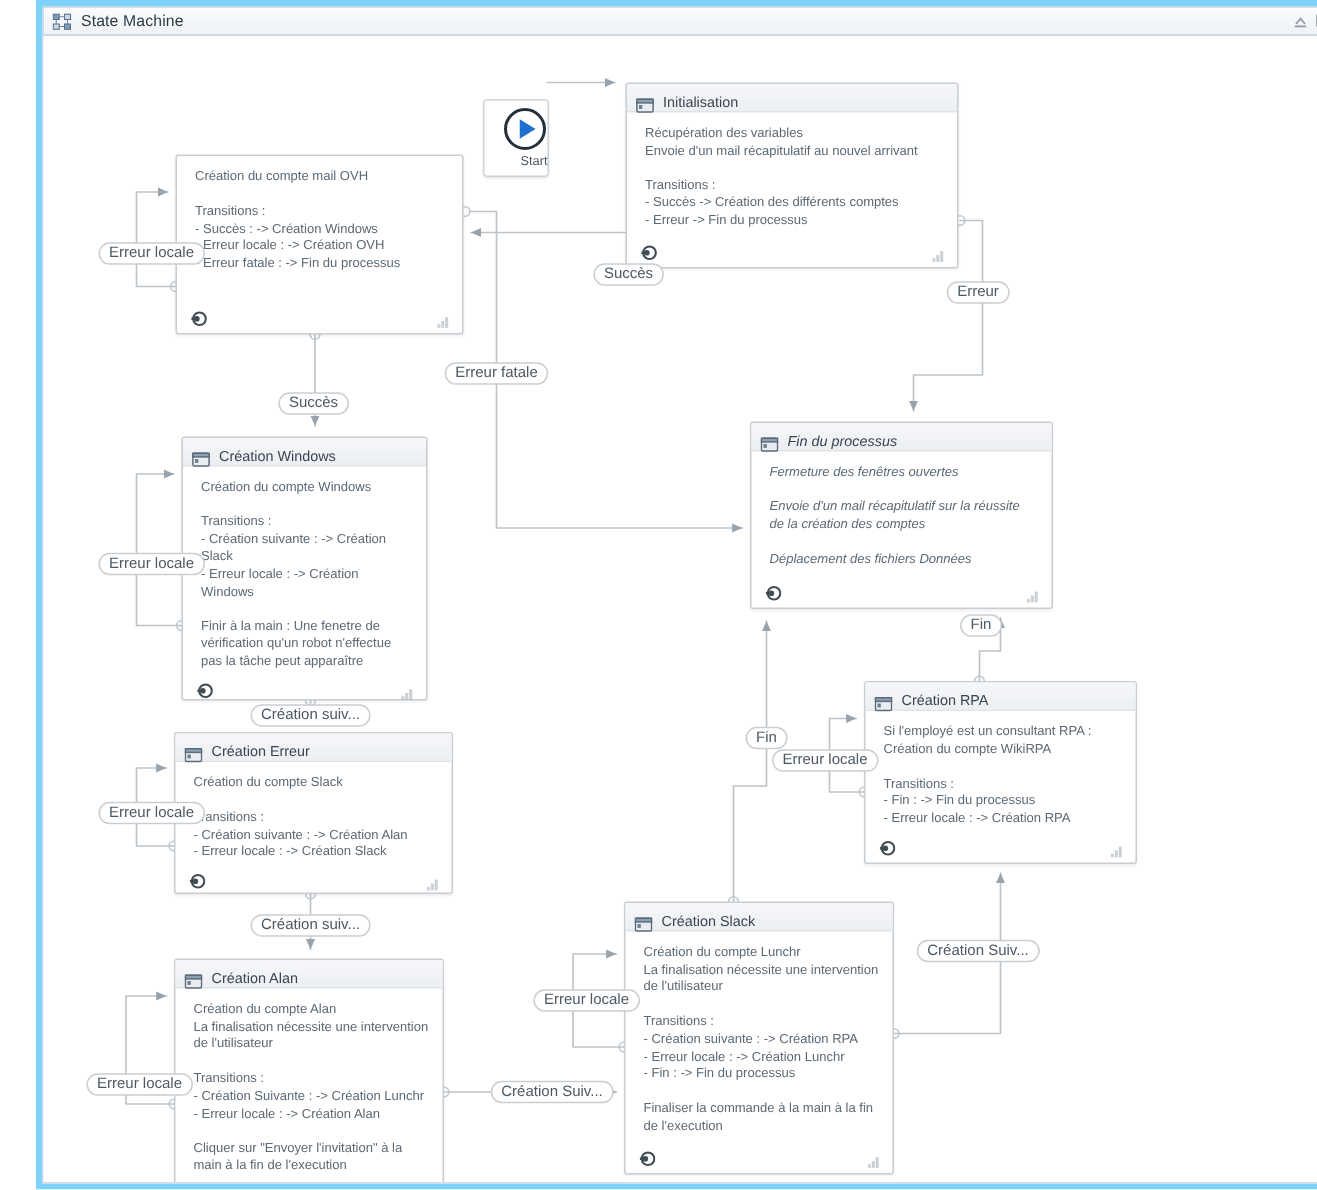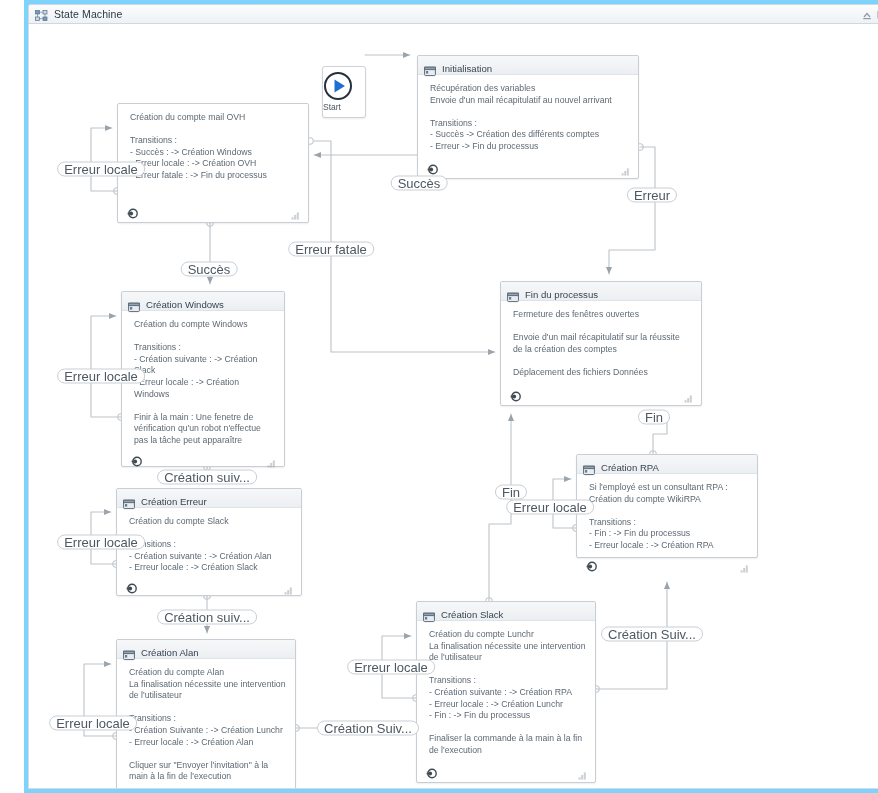--- a/index.html
+++ b/index.html
@@ -79,33 +79,33 @@
   .node-ft .ft-right { width: 9px; height: 9px; opacity: .5; }
 
   
   .start-node {
     position: absolute;
     width: 44px; height: 52px;
     background: #ffffff;
     border: 1px solid #cdd3d9;
     border-radius: 3px;
     box-shadow: 0 1px 2px rgba(0,0,0,.08);
-    display: flex; flex-direction: column; align-items: flex-start;
+    display: flex; flex-direction: column; align-items: flex-end;
     padding-top: 4px;
   }
   .start-node .s-circle { width: 30px; height: 30px; }
   .start-node .s-label { font-size: 8.5px; color: #4a5560; margin-top: 1px; }
 
   
   .elabel {
     position: absolute;
     background: #ffffff;
     border: 1px solid #c9ced4;
     border-radius: 9px;
-    font-size: 13px; color: #4d5862;
+    font-size: 10px; color: #4d5862;
     padding: 1.5px 6px;
     white-space: nowrap;
     line-height: 10px;
     transform: translate(-50%, -50%);
   }
 </style>
 </head>
 <body>
 
 <div id="app">
@@ -284,21 +284,21 @@
                 <path d="M 0.6 5.5 H 4.4" stroke="#2d3840" stroke-width="1.6"></path>
                 <circle cx="4.2" cy="5.5" r="1.9" fill="#2d3840"></circle>
               </svg></span>
             <span class="ft-right"><svg viewBox="0 0 9 9" width="9" height="9">
                 <rect x="0.6" y="6.2" width="2" height="2.4" fill="#9aa2a9"></rect>
                 <rect x="3.2" y="4" width="2" height="4.6" fill="#9aa2a9"></rect>
                 <rect x="5.8" y="1.4" width="2" height="7.2" fill="#9aa2a9"></rect>
               </svg></span>
           </div>
         </div>
-        <div class="node" style="left: 471px; top: 257px; width: 202px; height: 125px;">
+        <div class="node" style="left: 471px; top: 257px; width: 202px; height: 125px; font-style: italic;">
           <div class="node-hd">
             <span class="hd-icon"><svg viewBox="0 0 12 11" width="12" height="11">
                 <rect x="0.6" y="1.2" width="10.8" height="8.4" rx="1" fill="#e9edf1" stroke="#5c6b79" stroke-width="1"></rect>
                 <rect x="0.6" y="1.2" width="10.8" height="2.4" fill="#8fa3b6" stroke="#5c6b79" stroke-width="1"></rect>
                 <rect x="2" y="5" width="2.2" height="2.6" fill="#6d7d8b"></rect>
               </svg></span>
             <span class="hd-title">Fin du processus</span>
           </div>
           <div class="node-bd">Fermeture des fenêtres ouvertes
 
@@ -339,21 +339,21 @@
                 <path d="M 0.6 5.5 H 4.4" stroke="#2d3840" stroke-width="1.6"></path>
                 <circle cx="4.2" cy="5.5" r="1.9" fill="#2d3840"></circle>
               </svg></span>
             <span class="ft-right"><svg viewBox="0 0 9 9" width="9" height="9">
                 <rect x="0.6" y="6.2" width="2" height="2.4" fill="#9aa2a9"></rect>
                 <rect x="3.2" y="4" width="2" height="4.6" fill="#9aa2a9"></rect>
                 <rect x="5.8" y="1.4" width="2" height="7.2" fill="#9aa2a9"></rect>
               </svg></span>
           </div>
         </div>
-        <div class="node" style="left: 547px; top: 430px; width: 182px; height: 104px;">
+        <div class="node" style="left: 547px; top: 430px; width: 182px; height: 122px;">
           <div class="node-hd">
             <span class="hd-icon"><svg viewBox="0 0 12 11" width="12" height="11">
                 <rect x="0.6" y="1.2" width="10.8" height="8.4" rx="1" fill="#e9edf1" stroke="#5c6b79" stroke-width="1"></rect>
                 <rect x="0.6" y="1.2" width="10.8" height="2.4" fill="#8fa3b6" stroke="#5c6b79" stroke-width="1"></rect>
                 <rect x="2" y="5" width="2.2" height="2.6" fill="#6d7d8b"></rect>
               </svg></span>
             <span class="hd-title">Création RPA</span>
           </div>
           <div class="node-bd">Si l'employé est un consultant RPA :
 Création du compte WikiRPA

